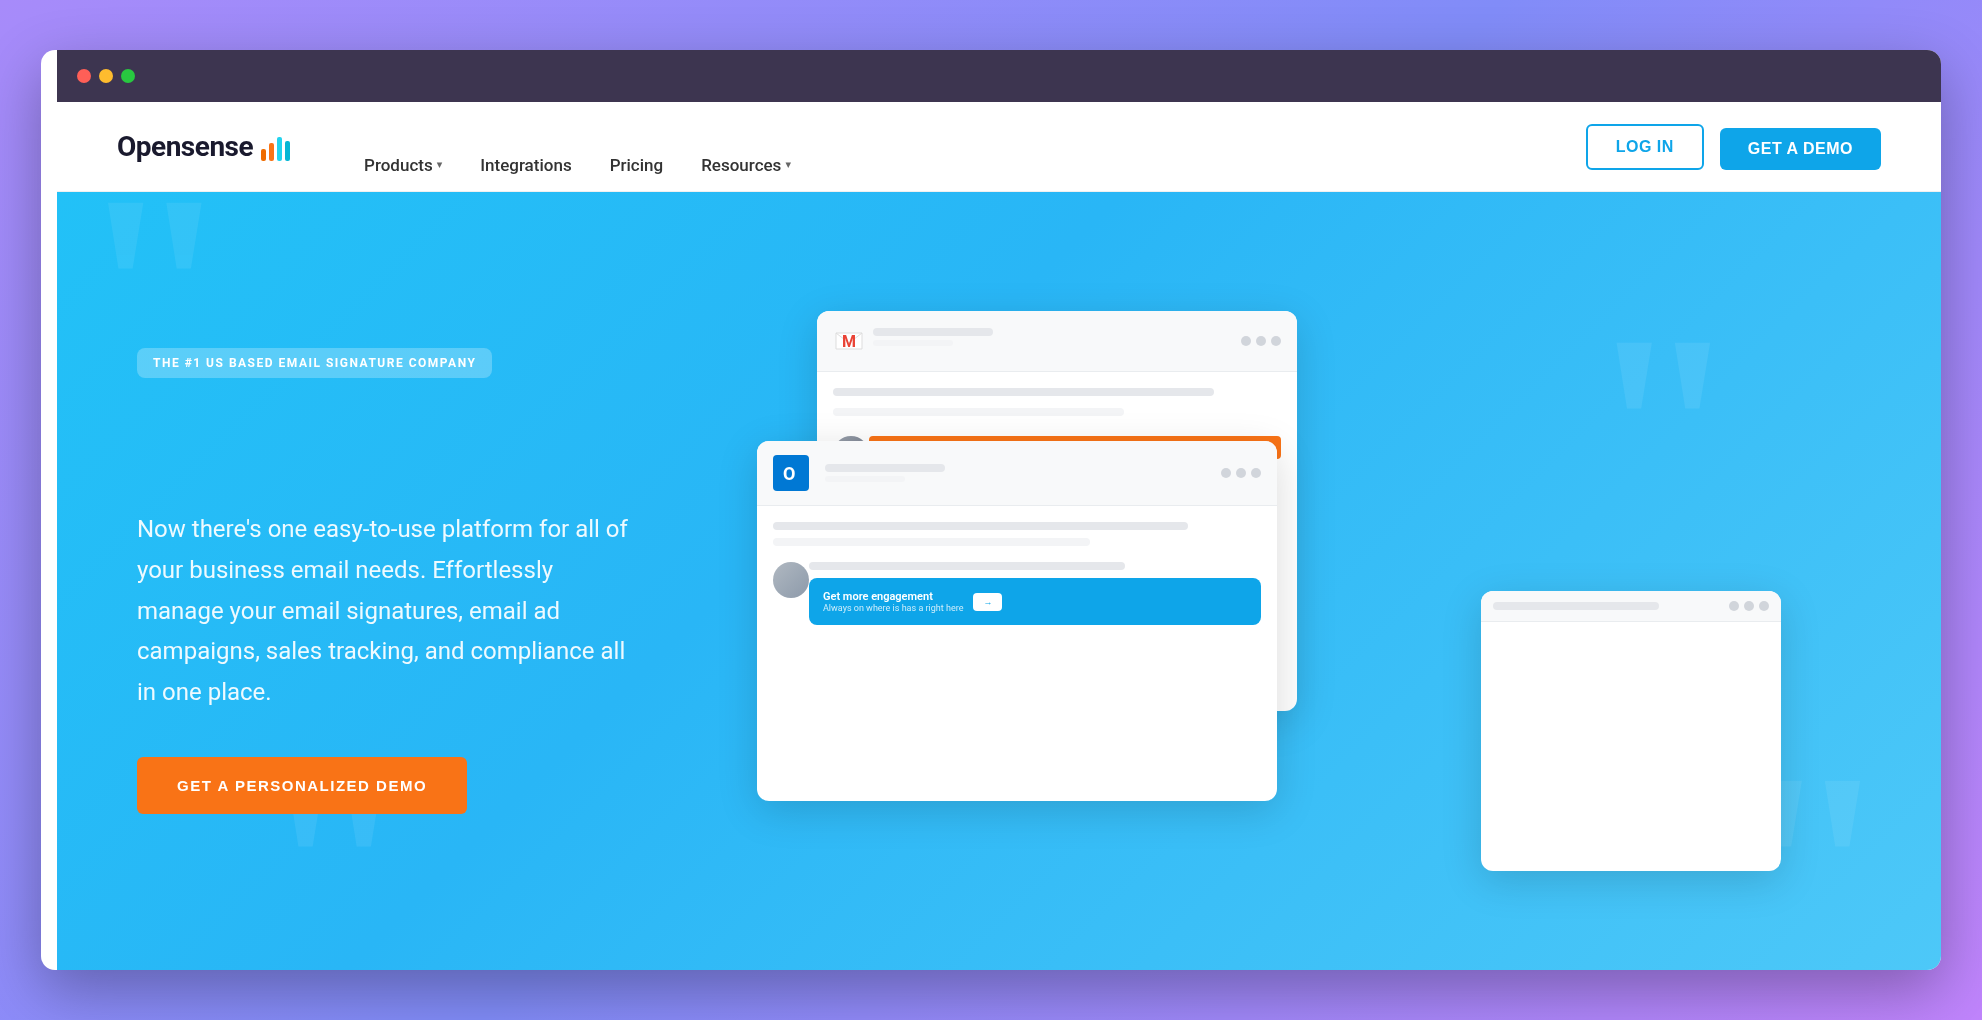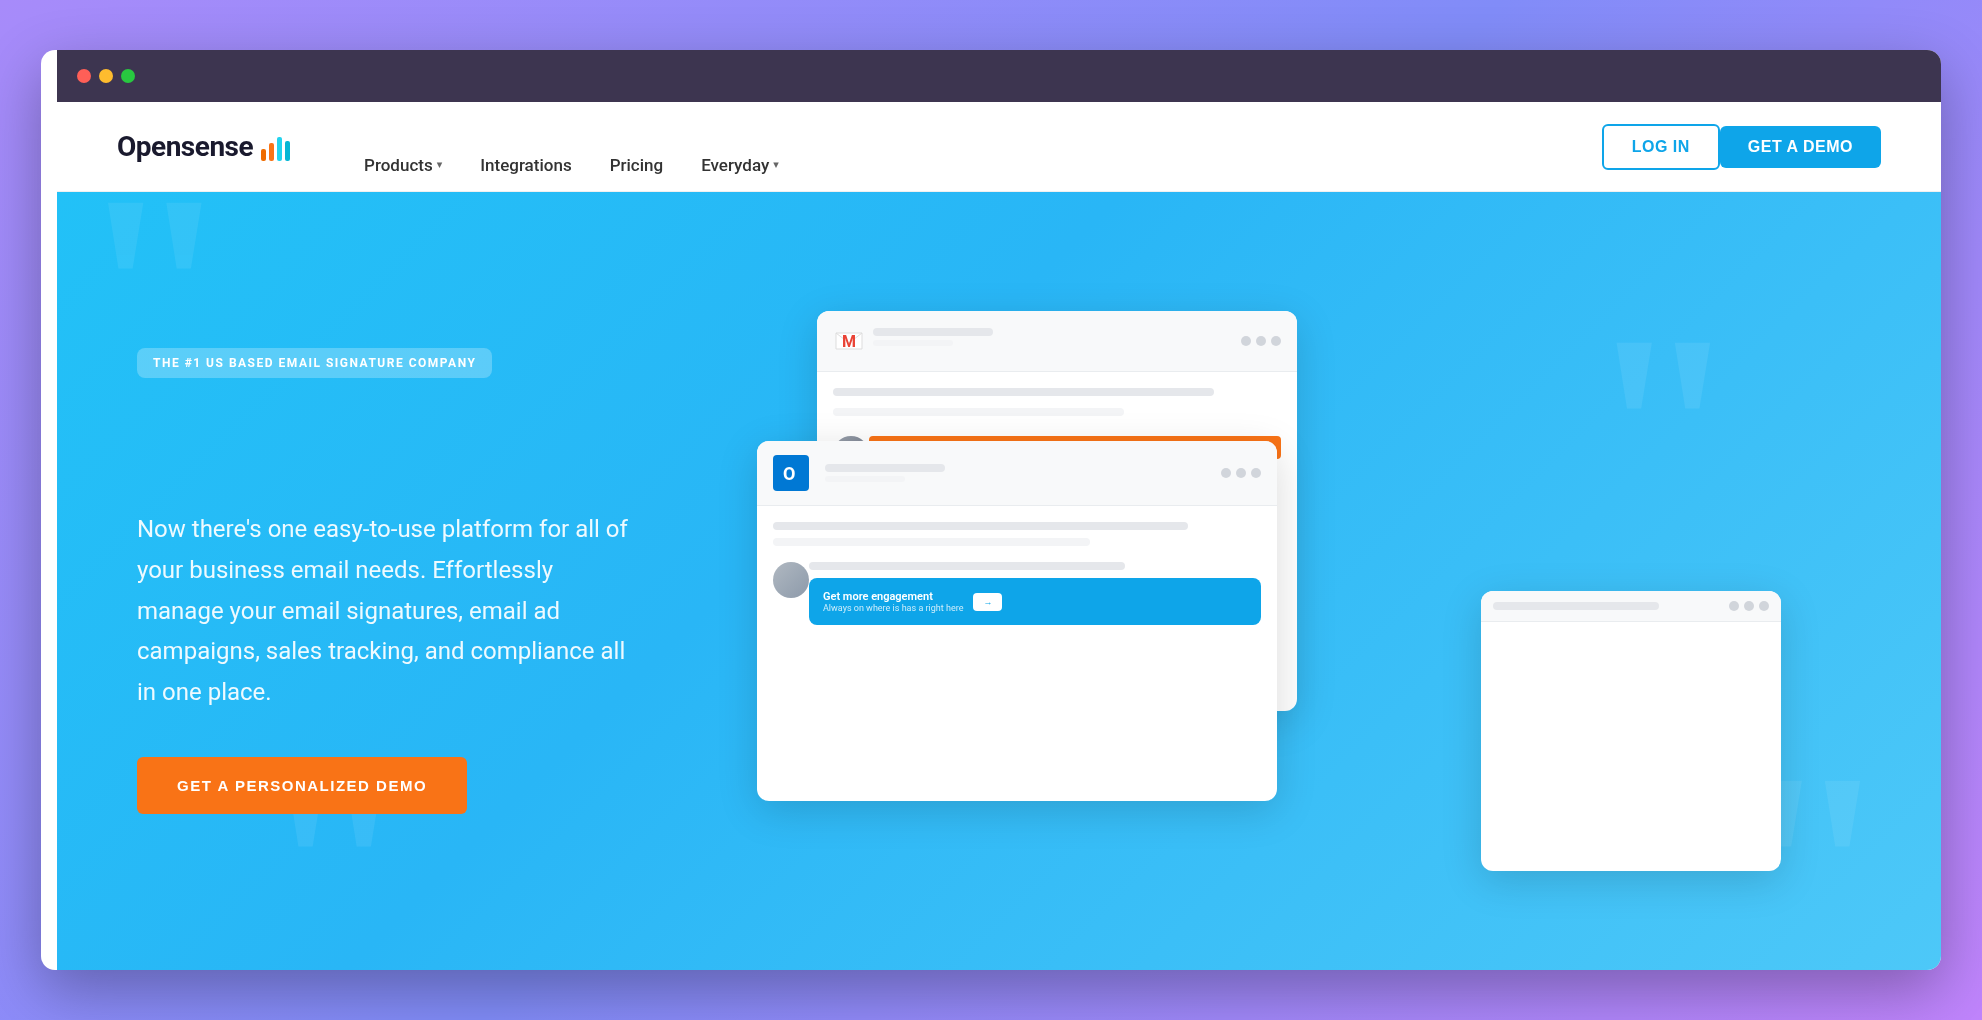--- a/index.html
+++ b/index.html
@@ -104,21 +104,22 @@
       font-weight: 500;
     }
 
     .chevron {
       font-size: 11px;
       color: #666;
     }
 
     .nav-actions {
       display: flex;
-      align-items: center;
+      align-items: flex-end;
+      gap: 16px;
     }
 
     .btn-login {
       padding: 12px 28px;
       border: 2px solid #0ea5e9;
       border-radius: 6px;
       background: transparent;
       color: #0ea5e9;
       font-size: 16px;
       font-weight: 700;
@@ -426,21 +427,21 @@
         <span>Products</span>
         <span class="chevron">▾</span>
       </a>
       <a class="nav-link">
         <span>Integrations</span>
       </a>
       <a class="nav-link">
         <span>Pricing</span>
       </a>
       <a class="nav-link">
-        <span>Everyday</span>
+        <span>Resources</span>
         <span class="chevron">▾</span>
       </a>
     </div>
 
     <div class="nav-actions">
       <button class="btn-login">LOG IN</button>
       <button class="btn-demo">GET A DEMO</button>
     </div>
   </nav>
 

